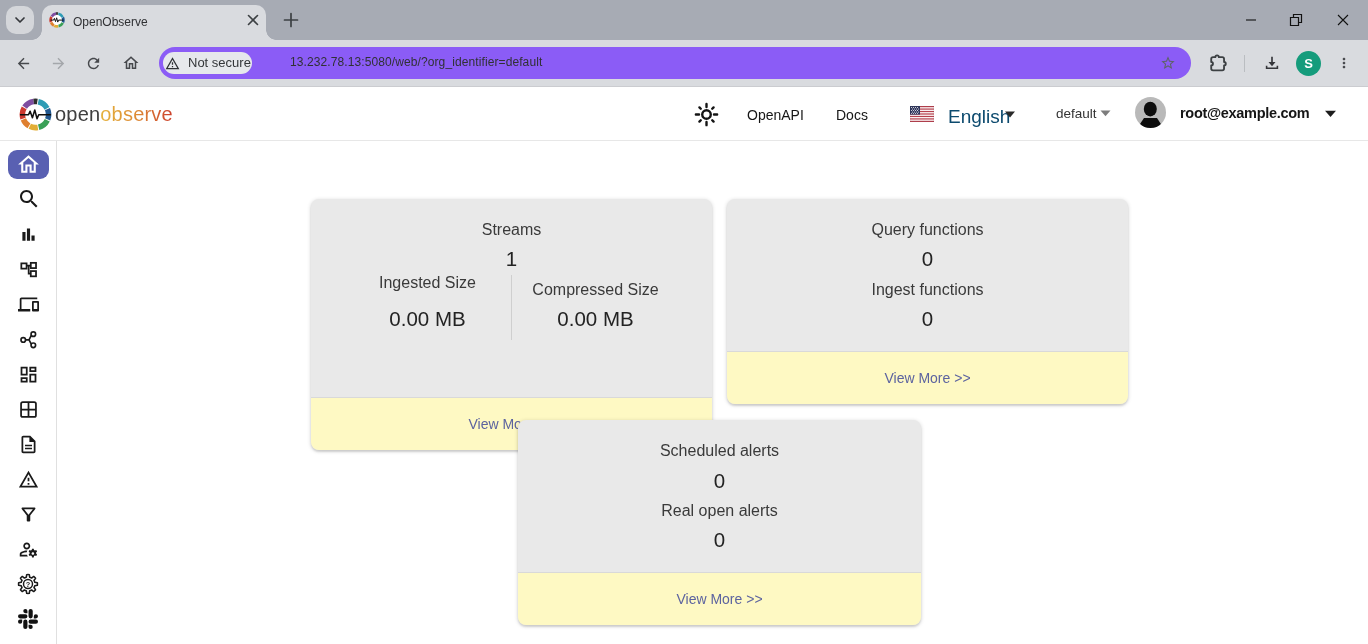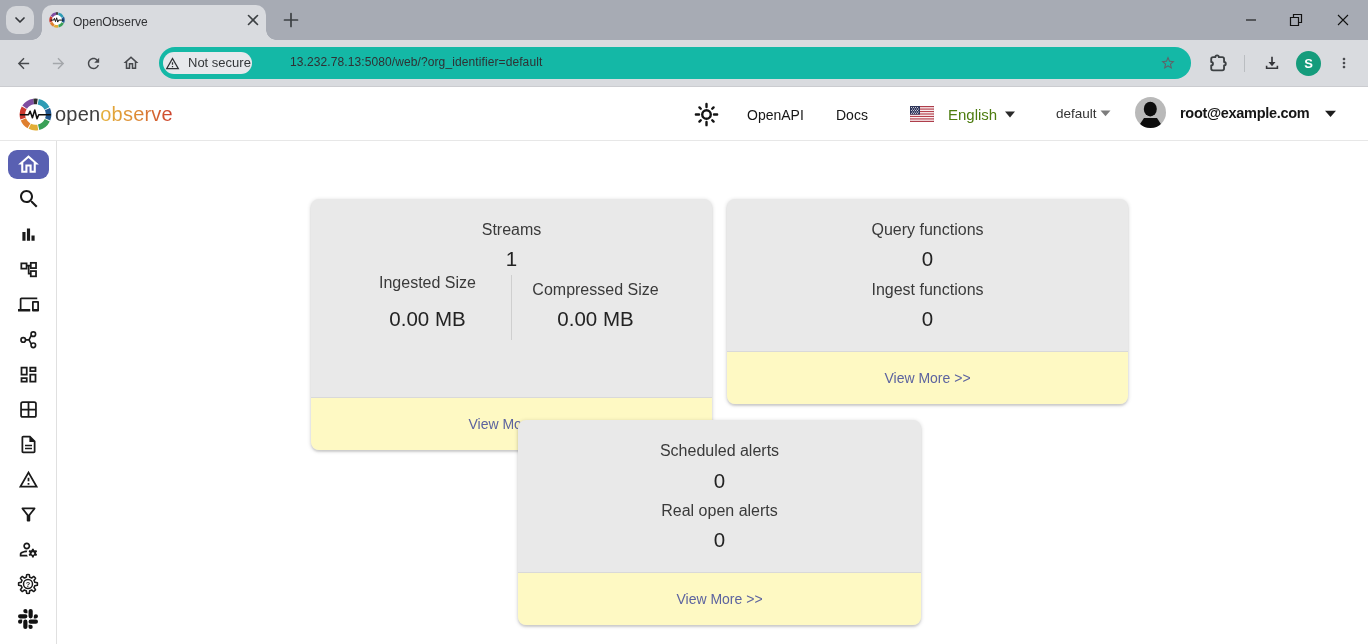--- a/index.html
+++ b/index.html
@@ -8,21 +8,21 @@
 .abs { position:absolute; }
 
 
 .tabstrip { position:absolute; left:0; top:0; width:1368px; height:40px; background:#a7abb4; }
 .tabsearch { position:absolute; left:6px; top:6px; width:28px; height:28px; border-radius:10px; background:#d4d6da; }
 .tab { position:absolute; left:42px; top:5px; width:224px; height:35px; background:#d9dbdf; border-radius:10px 10px 0 0; }
 .tab::before { content:''; position:absolute; left:-10px; bottom:0; width:10px; height:10px; background:radial-gradient(circle 10px at 0 0, rgba(0,0,0,0) 9.5px, #d9dbdf 10px); }
 .tab::after { content:''; position:absolute; right:-10px; bottom:0; width:10px; height:10px; background:radial-gradient(circle 10px at 100% 0, rgba(0,0,0,0) 9.5px, #d9dbdf 10px); }
 .tabtitle { position:absolute; left:31px; top:10px; font-size:12px; color:#303134; }
 .toolbar { position:absolute; left:0; top:40px; width:1368px; height:47px; background:#d9dbdf; border-bottom:1px solid #cbccd0; }
-.omnibox { position:absolute; left:159px; top:47px; width:1032px; height:32px; border-radius:16px; background:#14b8a6; }
+.omnibox { position:absolute; left:159px; top:47px; width:1032px; height:32px; border-radius:16px; background:#8b5cf6; }
 .chip { position:absolute; left:4px; top:4.5px; width:89px; height:22px; border-radius:11px; background:#e6e8ec; }
 .chip span { position:absolute; left:25px; top:3px; font-size:13px; color:#333639; }
 .url { position:absolute; left:103px; top:8px; font-size:12px; color:#303134; letter-spacing:0.1px;margin-left:28px; }
 
 
 .appheader { position:absolute; left:0; top:87px; width:1368px; height:54px; background:#fff; border-bottom:1px solid #e7e7e7; }
 .sidebar { position:absolute; left:0; top:141px; width:57px; height:503px; background:#fff; border-right:1px solid #e0e0e0; }
 .navactive { position:absolute; left:8px; top:150px; width:41px; height:29px; border-radius:9px; background:#5960b2; }
 
 .card { position:absolute; border-radius:8px; background:#e9e9e9; box-shadow:0 1px 4px rgba(0,0,0,0.18), 0 2px 2px rgba(0,0,0,0.10); overflow:hidden; }
@@ -159,21 +159,21 @@
       <circle cx="4.5" cy="5.9" r="0.5"></circle>
       <circle cx="6.5" cy="5.9" r="0.5"></circle>
       <circle cx="8.5" cy="5.9" r="0.5"></circle>
       <circle cx="1.5" cy="7.3" r="0.5"></circle>
       <circle cx="3.5" cy="7.3" r="0.5"></circle>
       <circle cx="5.5" cy="7.3" r="0.5"></circle>
       <circle cx="7.5" cy="7.3" r="0.5"></circle>
     </g>
     <rect width="24" height="16" fill="none" stroke="rgba(0,0,0,0.15)" stroke-width="0.5"></rect>
   </svg>
-  <div class="abs" style="left:948px; top:106px; font-size:15px; color:#4d7c0f;">English</div>
+  <div class="abs" style="left:948px; top:106px; font-size:19px; color:#0c4a6e;">English</div>
   <svg class="abs" style="left:1003px; top:110px;" width="14" height="9" viewBox="0 0 14 9">
     <path d="M2 1.5 L7 7.5 L12 1.5 z" fill="#2a2a2a"></path>
   </svg>
   <div class="abs" style="left:1056px; top:106px; font-size:13.5px; color:#333;">default</div>
   <svg class="abs" style="left:1099px; top:109px;" width="13" height="9" viewBox="0 0 13 9">
     <path d="M1.5 1.5 L6.5 7.2 L11.5 1.5 z" fill="#7d7d7d"></path>
   </svg>
 
   <svg class="abs" style="left:1135px; top:97px;" width="31" height="31" viewBox="0 0 31 31">
     <defs>

